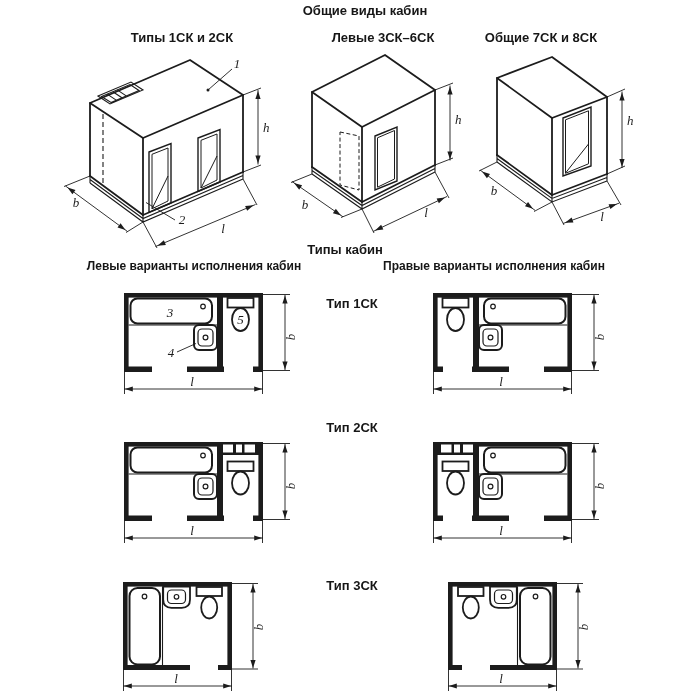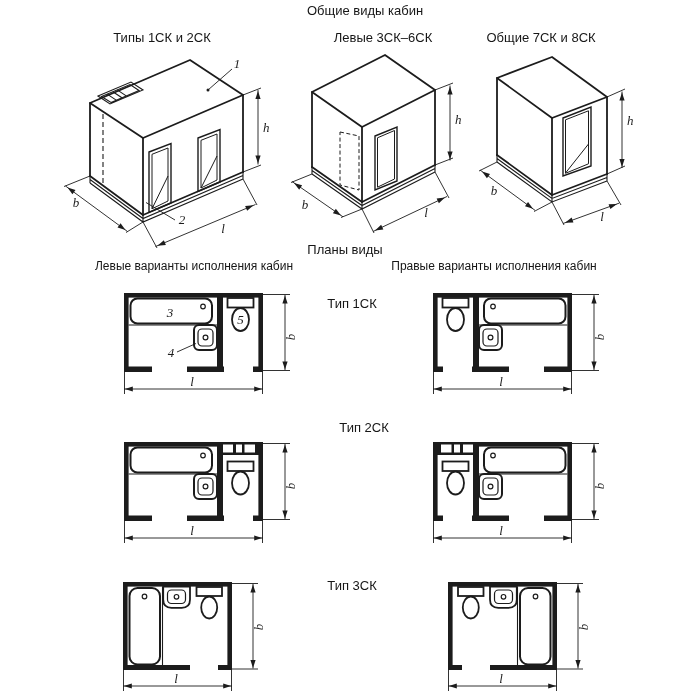--- a/index.html
+++ b/index.html
@@ -1,46 +1,46 @@
 <!DOCTYPE html>
 <html><head>
 <meta charset="utf-8">
 <style>
   html,body{margin:0;padding:0;background:#fff;}
   .page{position:relative;width:700px;height:700px;background:#ffffff;
         font-family:"Liberation Sans",sans-serif;color:#161616;overflow:hidden;}
   .cap{position:absolute;transform:translateX(-50%);white-space:nowrap;
-       font-size:13px;font-weight:400;line-height:1;}
+       font-size:13px;font-weight:700;line-height:1;}
   .cap-sm{font-size:12px;}
   svg{position:absolute;overflow:visible;}
   .edge{stroke:#1c1c1c;stroke-width:1.8;fill:none;stroke-linejoin:round;stroke-linecap:round;}
   .thin{stroke:#1c1c1c;stroke-width:1.1;fill:none;}
   .door{stroke:#1c1c1c;stroke-width:1.4;fill:none;}
   .door2{stroke:#1c1c1c;stroke-width:1;fill:none;}
   .dim{stroke:#1c1c1c;stroke-width:0.9;fill:none;}
   .fix{stroke:#1c1c1c;fill:#ffffff;}
   .lbl{font:italic 13px "Liberation Serif",serif;fill:#1c1c1c;}
   .ink{fill:#1c1c1c;}
 </style>
 </head>
 <body>
 
 <div class="page">
 
   <div class="cap" style="left:365px;top:4px">Общие виды кабин</div>
-  <div class="cap" style="left:162px;top:31px">Типы 1СК и 2СК</div>
+  <div class="cap" style="left:182px;top:31px">Типы 1СК и 2СК</div>
   <div class="cap" style="left:383px;top:31px">Левые 3СК–6СК</div>
   <div class="cap" style="left:541px;top:31px">Общие 7СК и 8СК</div>
 
-  <div class="cap" style="left:345px;top:243px">Планы виды</div>
+  <div class="cap" style="left:345px;top:243px">Типы кабин</div>
   <div class="cap cap-sm" style="left:494px;top:260px">Правые варианты исполнения кабин</div>
   <div class="cap cap-sm" style="left:194px;top:260px">Левые варианты исполнения кабин</div>
 
   <div class="cap" style="left:352px;top:297px">Тип 1СК</div>
-  <div class="cap" style="left:364px;top:421px">Тип 2СК</div>
+  <div class="cap" style="left:352px;top:421px">Тип 2СК</div>
   <div class="cap" style="left:352px;top:579px">Тип 3СК</div>
 
   <svg style="left:62px;top:50px" width="212" height="200" viewBox="0 0 212 200">
     <g>
       <path class="edge" d="M28,53 L128,10 L181,45 L81,88 Z"></path>
       <path class="edge" d="M28,53 L28,126 M81,88 L81,165 M181,45 L181,122"></path>
       <path class="edge" d="M28,126 L81,165 L181,122"></path>
       <path class="thin" d="M28,126 L28,133 M81,165 L81,172 M181,122 L181,129 M28,129.5 L81,168.5 L181,125.5 M28,133 L81,172 L181,129"></path>
       <path class="thin" stroke-dasharray="5 3" d="M41,64 L41,135"></path>
     </g>

